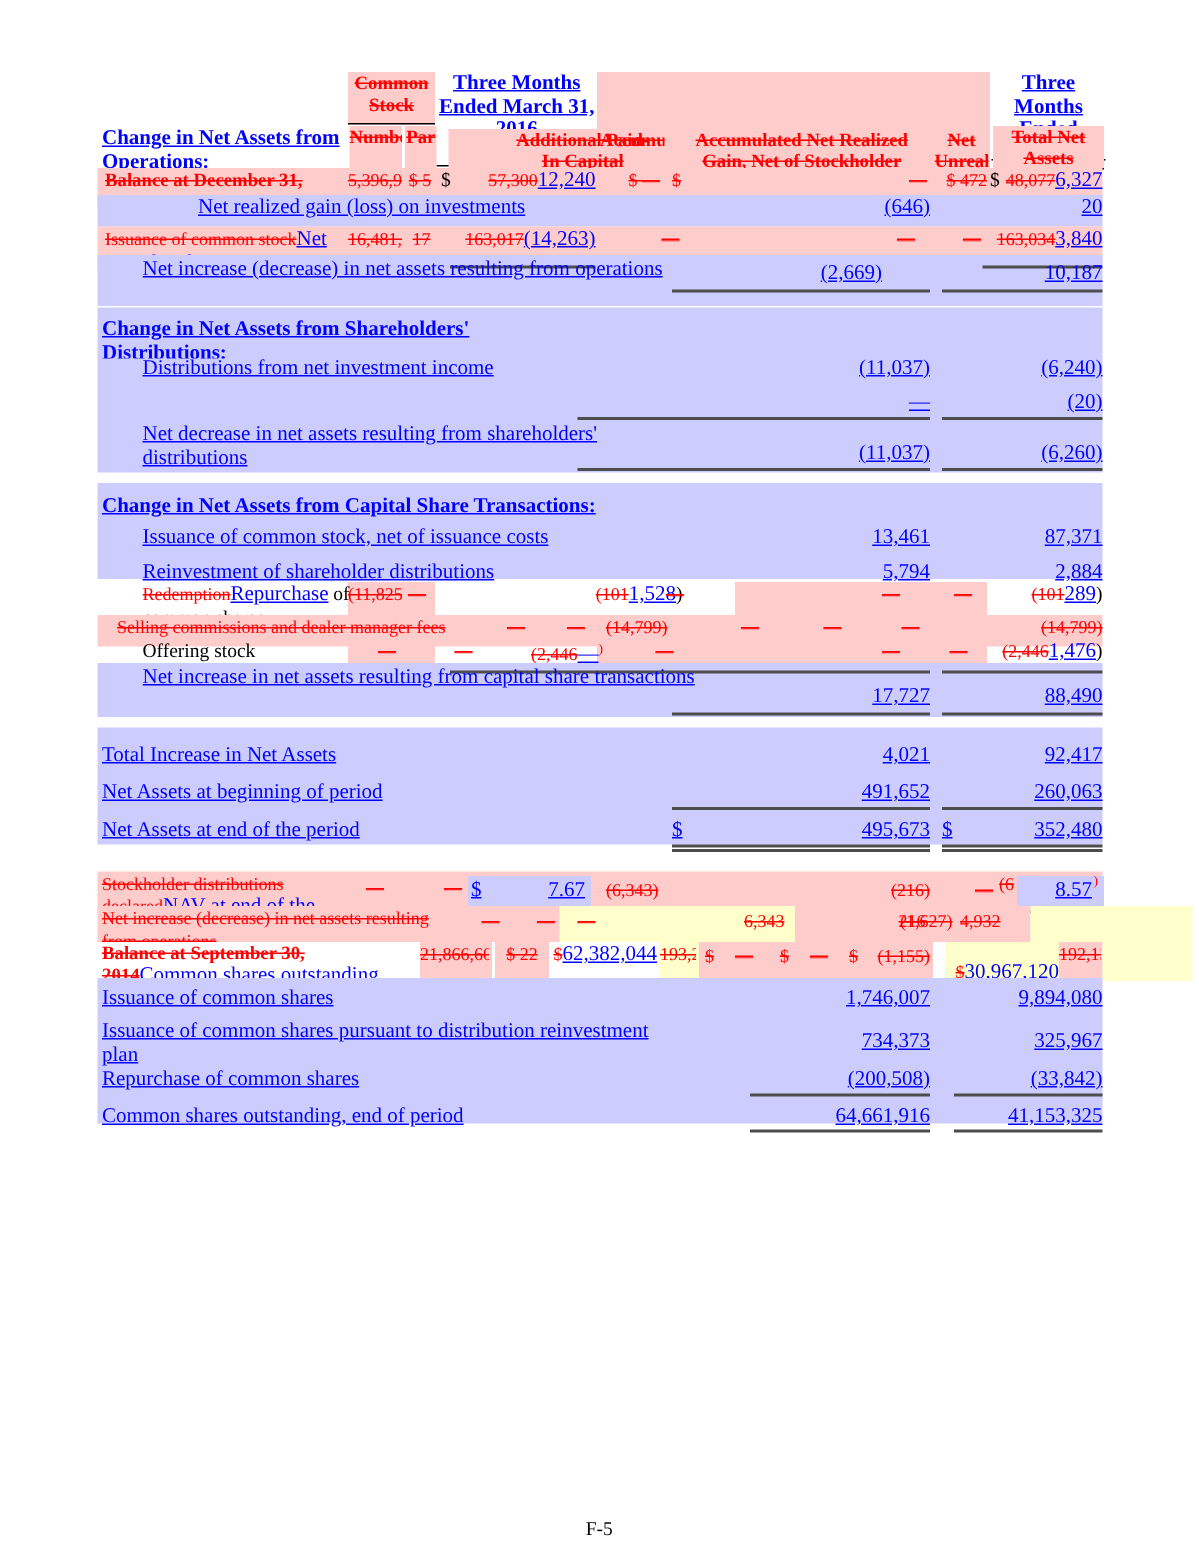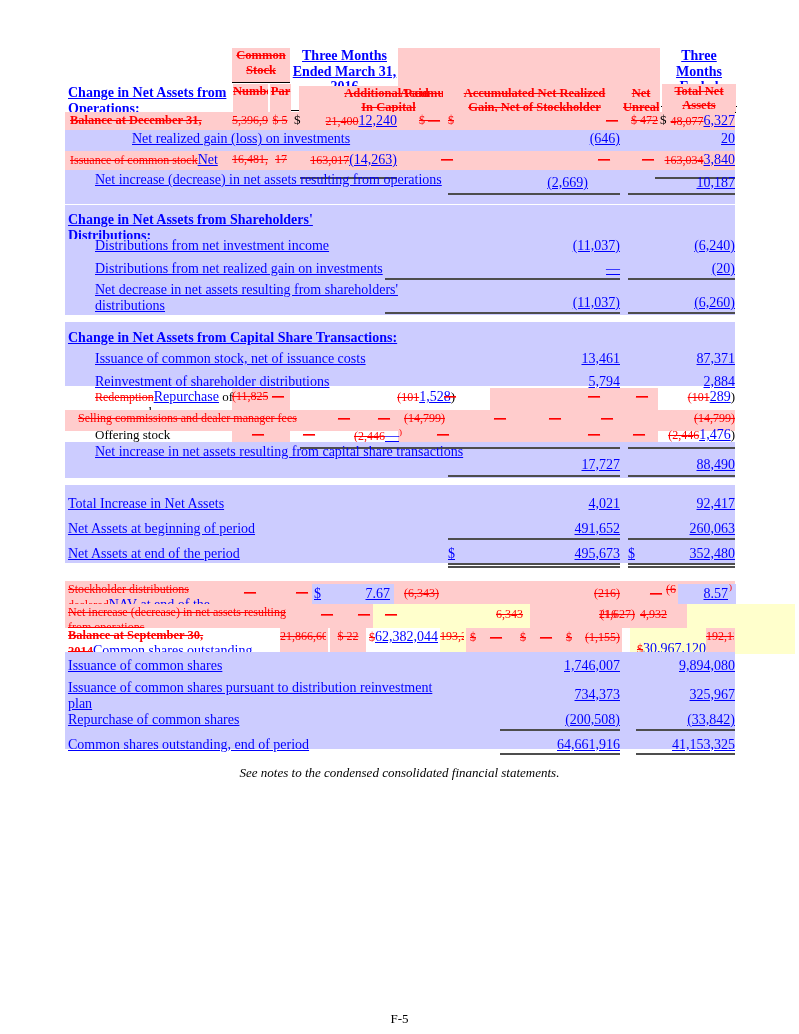--- a/index.html
+++ b/index.html
@@ -21,40 +21,39 @@
   }
   #page-number{
     position:absolute;left:0;top:1012px;width:799px;text-align:center;
     font-size:13px;color:#000;
   }
 </style>
 </head>
 <body>
 
 <div id="page">
-  <div id="footer-note">See notes to the condensed consolidated financial statements.</div>
   <div id="page-number">F-5</div>
 <div class="blk" style="left: 232px; top: 48px; width: 58px; height: 34px; background: rgb(255, 204, 204); text-align: center; overflow: hidden; border-bottom: 1.5px solid rgb(0, 0, 0);"><span class="delb">Common Stock</span></div>
     <div class="blk" style="left: 291px; top: 48px; width: 107px; height: 62px; text-align: center; overflow: hidden; border-bottom: 1.5px solid rgb(0, 0, 0);"><span class="insb">Three Months Ended March 31, 2016</span></div>
     <div class="blk" style="left: 398px; top: 48px; width: 262px; height: 64px; background: rgb(255, 204, 204);"></div>
     <div class="blk" style="left: 661px; top: 48px; width: 76px; height: 58px; text-align: center; overflow: hidden; border-bottom: 1.5px solid rgb(0, 0, 0);"><span class="insb">Three Months Ended</span></div>
     <div class="blk" style="left: 68px; top: 85px; width: 175px; height: 30px; overflow: hidden;"><span class="insb">Change in Net Assets from Operations:</span></div>
     <div class="blk" style="left: 233px; top: 84px; width: 35px; height: 28px; background: rgb(255, 204, 204); text-align: center; font-size: 12px; overflow: hidden; border-bottom: 1.5px solid rgb(0, 0, 0);"><span class="delb">Number</span></div>
     <div class="blk" style="left: 270px; top: 84px; width: 21px; height: 28px; background: rgb(255, 204, 204); text-align: center; font-size: 12px; overflow: hidden; border-bottom: 1.5px solid rgb(0, 0, 0);"><span class="delb">Par</span></div>
     <div class="blk" style="left: 299px; top: 86px; width: 99px; height: 26px; background: rgb(255, 204, 204); text-align: center; font-size: 12px; overflow: hidden; border-bottom: 1.5px solid rgb(0, 0, 0); padding-left: 40px;"><span class="delb">Additional Paid-In Capital</span></div>
     <div class="blk" style="left: 400px; top: 86px; width: 43px; height: 26px; text-align: center; font-size: 12px; overflow: hidden; border-bottom: 1.5px solid rgb(0, 0, 0);"><span class="delb">Accumulated</span></div>
     <div class="blk" style="left: 448px; top: 86px; width: 173px; height: 26px; text-align: center; font-size: 11px; overflow: hidden; border-bottom: 1.5px solid rgb(0, 0, 0);"><span class="delb">Accumulated Net Realized Gain, Net of Stockholder Distributions</span></div>
     <div class="blk" style="left: 623px; top: 86px; width: 36px; height: 26px; text-align: center; font-size: 12px; overflow: hidden; border-bottom: 1.5px solid rgb(0, 0, 0);"><span class="delb">Net Unrealized</span></div>
     <div class="blk" style="left: 662px; top: 84px; width: 74px; height: 28px; background: rgb(255, 204, 204); text-align: center; font-size: 12px; overflow: hidden; border-bottom: 1.5px solid rgb(0, 0, 0);"><span class="delb">Total Net Assets</span></div>
     <div class="blk" style="left: 65px; top: 112px; width: 670px; height: 26px; background: rgb(255, 204, 204);"></div>
     <div class="blk" style="left: 70px; top: 113px; width: 162px; height: 24px; overflow: hidden;"><span class="delb">Balance at December 31, 2013</span><span class="ins">Net investment income</span></div>
     <div class="blk" style="left: 232px; top: 113px; width: 36px; height: 24px; text-align: right; overflow: hidden;"><span class="del">5,396,967</span></div>
     <div class="blk" style="left: 268px; top: 113px; width: 24px; height: 14px; text-align: center; overflow: hidden;"><span class="del">$  5</span></div>
     <div class="blk" style="left: 294px; top: 113px; width: 8px;"><span class="pl">$</span></div>
-    <div class="blk" style="left: 304px; top: 113px; width: 93px; text-align: right;"><span class="del">21,400</span><span class="ins">12,240</span></div>
+    <div class="blk" style="left: 304px; top: 113px; width: 93px; text-align: right;"><span class="del">57,300</span><span class="ins">12,240</span></div>
     <div class="blk" style="left: 400px; top: 113px; width: 40px; text-align: right;"><span class="del">$ —</span></div>
     <div class="blk" style="left: 448px; top: 113px; width: 10px;"><span class="del">$</span></div>
     <div class="blk" style="left: 560px; top: 113px; width: 58px; text-align: right;"><span class="del">—</span></div>
     <div class="blk" style="left: 618px; top: 113px; width: 40px; text-align: right;"><span class="del">$ 472</span></div>
     <div class="blk" style="left: 660px; top: 113px; width: 8px;"><span class="pl">$</span></div>
     <div class="blk" style="left: 662px; top: 113px; width: 73px; text-align: right;"><span class="del">48,077</span><span class="ins">6,327</span></div>
     <div class="blk" style="left: 65px; top: 130px; width: 670px; height: 21px; background: rgb(204, 204, 255);"></div>
     <div class="blk" style="left: 95px; top: 131px; width: 420px; margin-left: 37px;"><span class="ins">Net realized gain (loss) on investments</span></div>
     <div class="blk" style="left: 540px; top: 131px; width: 80px; text-align: right;"><span class="ins">(646)</span></div>
     <div class="blk" style="left: 655px; top: 131px; width: 80px; text-align: right;"><span class="ins">20</span></div>
@@ -73,21 +72,20 @@
     <div class="blk" style="left: 95px; top: 172px; width: 365px; height: 30px; overflow: hidden;"><span class="ins">Net increase (decrease) in net assets resulting from operations</span></div>
     <div class="blk" style="left: 508px; top: 175px; width: 80px; text-align: right;"><span class="ins">(2,669)</span></div>
     <div class="blk" style="left: 655px; top: 175px; width: 80px; text-align: right;"><span class="ins">10,187</span></div>
     <div class="blk" style="left: 448px; top: 193px; width: 172px; border-bottom: 2.5px solid rgb(77, 77, 77);"></div>
     <div class="blk" style="left: 628px; top: 193px; width: 107px; border-bottom: 2.5px solid rgb(77, 77, 77);"></div>
     <div class="blk" style="left: 65px; top: 205px; width: 670px; height: 110px; background: rgb(204, 204, 255);"></div>
     <div class="blk" style="left: 68px; top: 212px; width: 315px; height: 27px; overflow: hidden;"><span class="insb">Change in Net Assets from Shareholders' Distributions:</span></div>
     <div class="blk" style="left: 95px; top: 238px; width: 430px;"><span class="ins">Distributions from net investment income</span></div>
     <div class="blk" style="left: 540px; top: 238px; width: 80px; text-align: right;"><span class="ins">(11,037)</span></div>
     <div class="blk" style="left: 655px; top: 238px; width: 80px; text-align: right;"><span class="ins">(6,240)</span></div>
-    <div class="blk" style="left: 95px; top: 261px; width: 430px;"><span class="ins">Distributions from net realized gain on investments</span></div>
     <div class="blk" style="left: 540px; top: 261px; width: 80px; text-align: right;"><span class="ins">—</span></div>
     <div class="blk" style="left: 655px; top: 261px; width: 80px; text-align: right;"><span class="ins">(20)</span></div>
     <div class="blk" style="left: 385px; top: 278px; width: 235px; border-bottom: 2.5px solid rgb(77, 77, 77);"></div>
     <div class="blk" style="left: 628px; top: 278px; width: 107px; border-bottom: 2.5px solid rgb(77, 77, 77);"></div>
     <div class="blk" style="left: 95px; top: 282px; width: 345px; height: 33px;"><span class="ins">Net decrease in net assets resulting from shareholders' distributions</span></div>
     <div class="blk" style="left: 540px; top: 295px; width: 80px; text-align: right;"><span class="ins">(11,037)</span></div>
     <div class="blk" style="left: 655px; top: 295px; width: 80px; text-align: right;"><span class="ins">(6,260)</span></div>
     <div class="blk" style="left: 385px; top: 312px; width: 235px; border-bottom: 2.5px solid rgb(77, 77, 77);"></div>
     <div class="blk" style="left: 628px; top: 312px; width: 107px; border-bottom: 2.5px solid rgb(77, 77, 77);"></div>
     <div class="blk" style="left: 65px; top: 322px; width: 670px; height: 64px; background: rgb(204, 204, 255);"></div>

